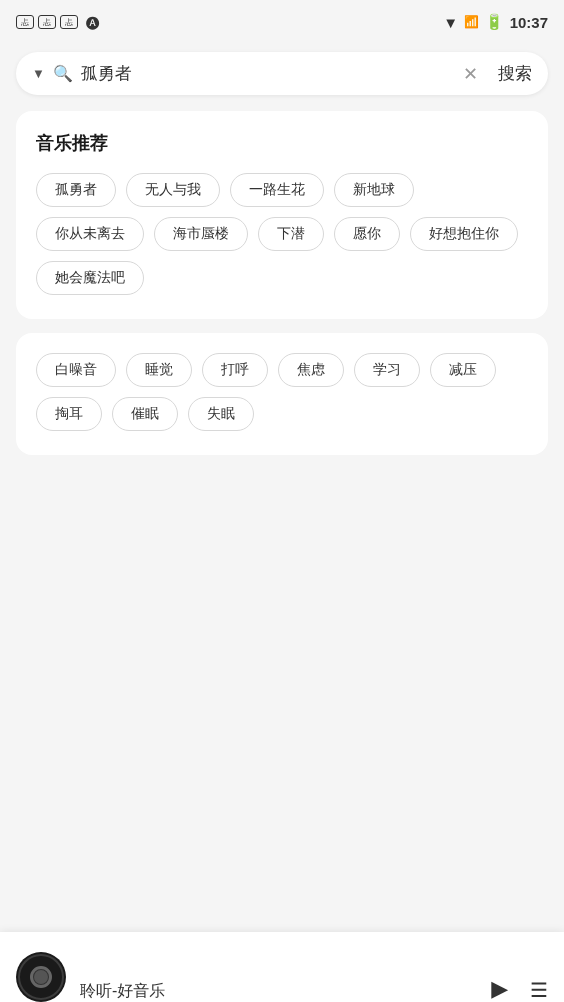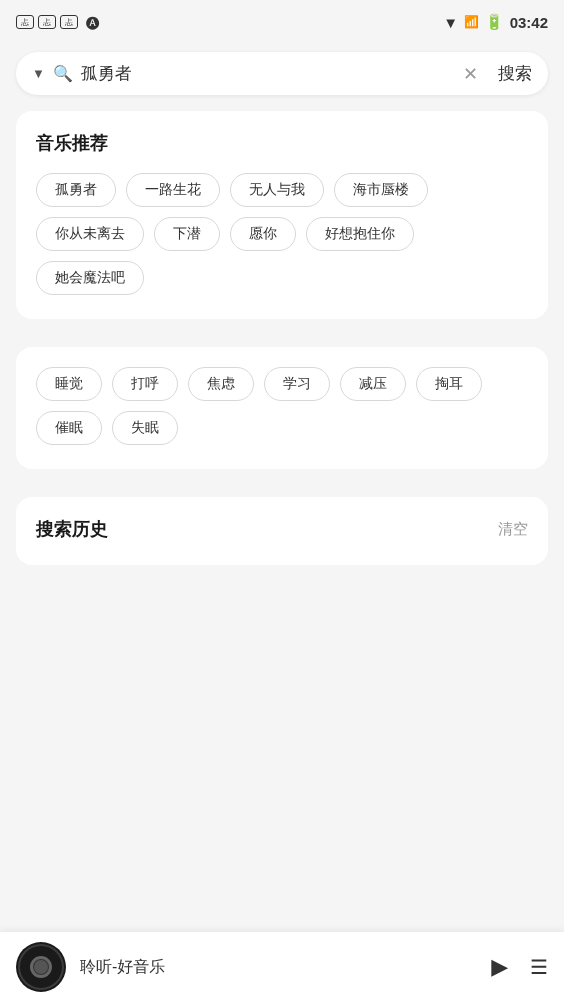--- a/index.html
+++ b/index.html
@@ -85,21 +85,21 @@
       font-weight: 500;
       cursor: pointer;
       padding-left: 8px;
     }
 
     
     .main-content {
       padding: 8px 16px;
       display: flex;
       flex-direction: column;
-      gap: 28px;
+      gap: 14px;
     }
 
     
     .section-card {
       background: #fff;
       border-radius: 16px;
       padding: 20px 20px 24px;
     }
 
     .section-title {
@@ -154,21 +154,21 @@
     }
 
     
     .bottom-player {
       position: fixed;
       bottom: 0;
       width: 564px;
       background: #fff;
       height: 70px;
       display: flex;
-      align-items: center;
+      align-items: flex-end;
       padding: 0 16px;
       gap: 14px;
       box-shadow: 0 -1px 8px rgba(0,0,0,0.08);
     }
 
     .player-disc {
       width: 50px;
       height: 50px;
       border-radius: 50%;
       background: #1a1a1a;
@@ -244,72 +244,68 @@
   <div class="status-bar-left">
     <span class="notif-dot">忐</span>
     <span class="notif-dot">忐</span>
     <span class="notif-dot">忐</span>
     <span style="margin-left:4px; font-size:13px; color:#333;">🅐</span>
   </div>
   <div class="status-bar-right">
     <span>▼</span>
     <span style="font-size:12px;">📶</span>
     <span>🔋</span>
-    <span>03:42</span>
+    <span>10:37</span>
   </div>
 </div>
 
 <div class="search-bar">
   <div class="search-dropdown-btn">
     <span style="font-size:13px; color:#555;">▼</span>
   </div>
   <span class="search-icon">🔍</span>
   <span class="search-input-text">孤勇者</span>
   <span class="clear-btn">✕</span>
   <span class="search-btn">搜索</span>
 </div>
 
 <div class="main-content">
 
   <div class="section-card">
     <div class="section-title">音乐推荐</div>
     <div class="tags-container">
 
     <span class="tag">孤勇者</span>
+        <span class="tag">无人与我</span>
         <span class="tag">一路生花</span>
-        <span class="tag">无人与我</span>
+        <span class="tag">新地球</span>
+        <span class="tag">你从未离去</span>
         <span class="tag">海市蜃楼</span>
-        <span class="tag">你从未离去</span>
         <span class="tag">下潜</span>
         <span class="tag">愿你</span>
         <span class="tag">好想抱住你</span>
         <span class="tag">她会魔法吧</span>
       </div>
   </div>
 
   <div class="section-card">
     <div class="tags-container">
 
+    <span class="tag">白噪音</span>
         <span class="tag">睡觉</span>
         <span class="tag">打呼</span>
         <span class="tag">焦虑</span>
         <span class="tag">学习</span>
         <span class="tag">减压</span>
         <span class="tag">掏耳</span>
         <span class="tag">催眠</span>
         <span class="tag">失眠</span>
       </div>
   </div>
 
-  <div class="history-section">
-    <div class="history-header">
-      <span class="history-title">搜索历史</span>
-      <span class="clear-btn-text">清空</span>
-    </div>
-  </div>
 
 </div>
 
 <div class="bottom-player">
   <div class="player-disc">
     <div class="disc-rings"></div>
     <div class="disc-center"></div>
   </div>
   <span class="player-title">聆听-好音乐</span>
   <span class="player-play-btn">▶</span>

